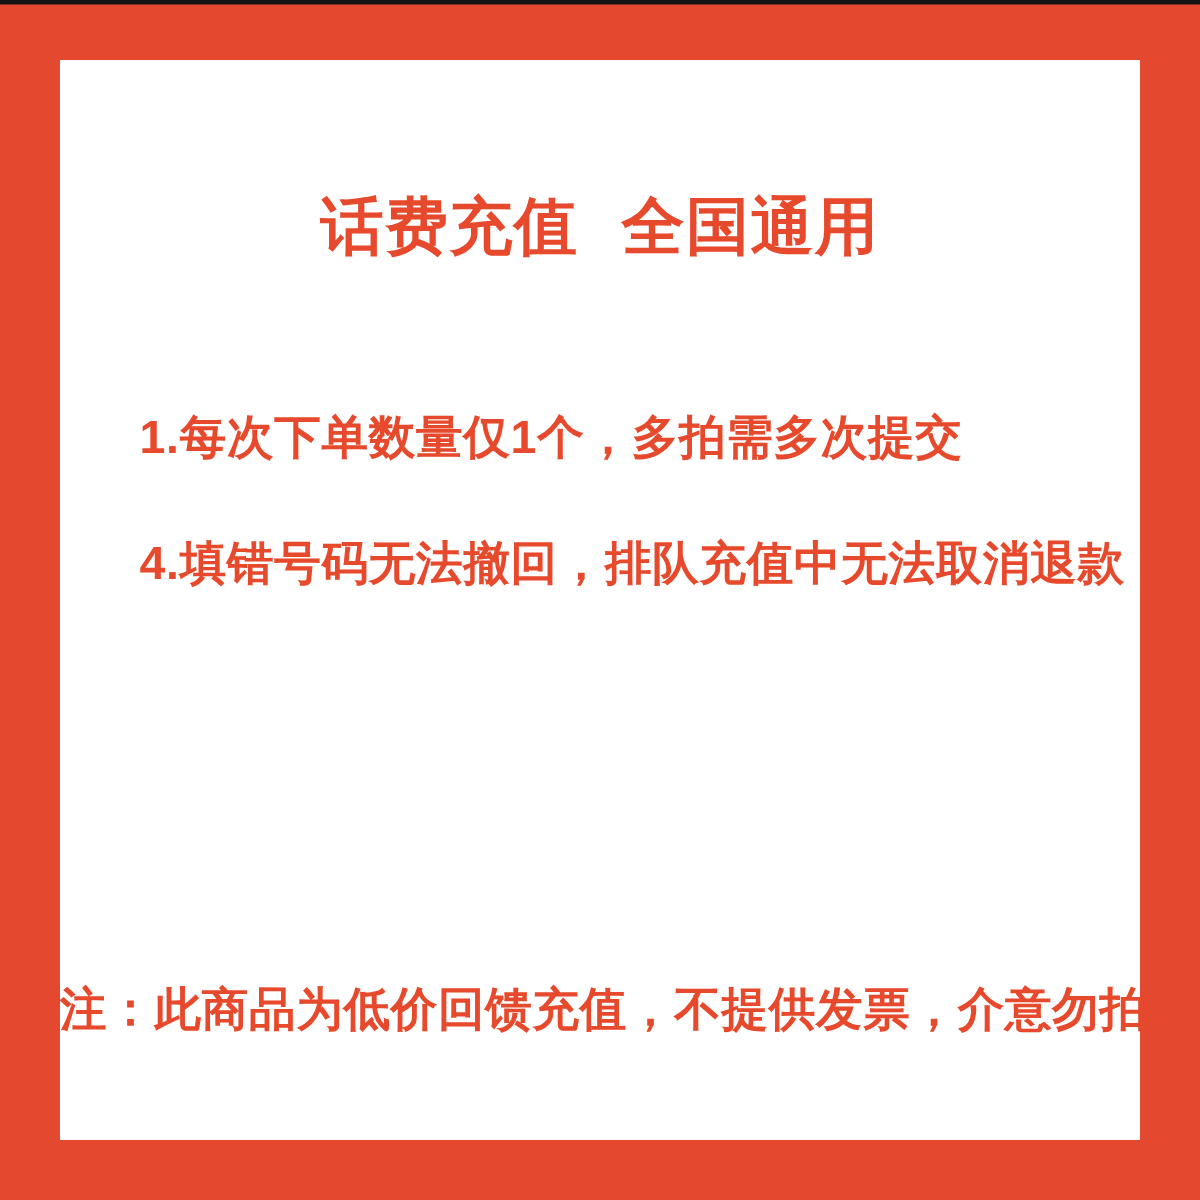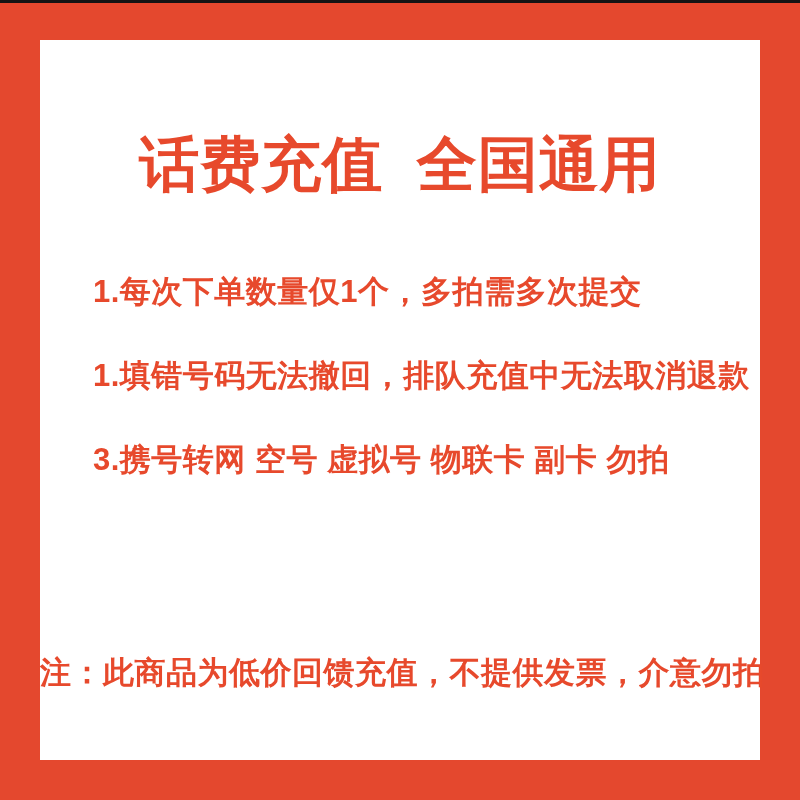--- a/index.html
+++ b/index.html
@@ -35,26 +35,26 @@
     position: absolute;
     left: 40px;
     top: 40px;
     width: 720px;
     height: 720px;
     background: #ffffff;
     z-index: 2;
   }
   .title {
     position: absolute;
-    top: 94px;
+    top: 80px;
     left: 0;
     width: 100%;
     margin: 0;
     text-align: center;
-    font-size: 60px;
+    font-size: 42px;
     line-height: 62px;
     font-weight: 700;
     letter-spacing: 1px;
     word-spacing: 16px;
     color: var(--text, #e7492c);
     white-space: nowrap;
   }
   .items {
     position: absolute;
     top: 232px;
@@ -92,18 +92,17 @@
 </head>
 <body>
 
 <div class="canvas">
   <div class="top-strip"></div>
   <div class="frame"></div>
   <div class="content">
     <h1 class="title">话费充值 全国通用</h1>
     <ul class="items">
       <li class="item">1.每次下单数量仅1个，多拍需多次提交</li>
-      <li class="item">1.填错号码无法撤回，排队充值中无法取消退款</li>
-      <li class="item">3.携号转网 空号 虚拟号 物联卡 副卡 勿拍</li>
+      <li class="item">4.填错号码无法撤回，排队充值中无法取消退款</li>
     </ul>
     <div class="note">注：此商品为低价回馈充值，不提供发票，介意勿拍</div>
   </div>
 </div>
 
 </body></html>

